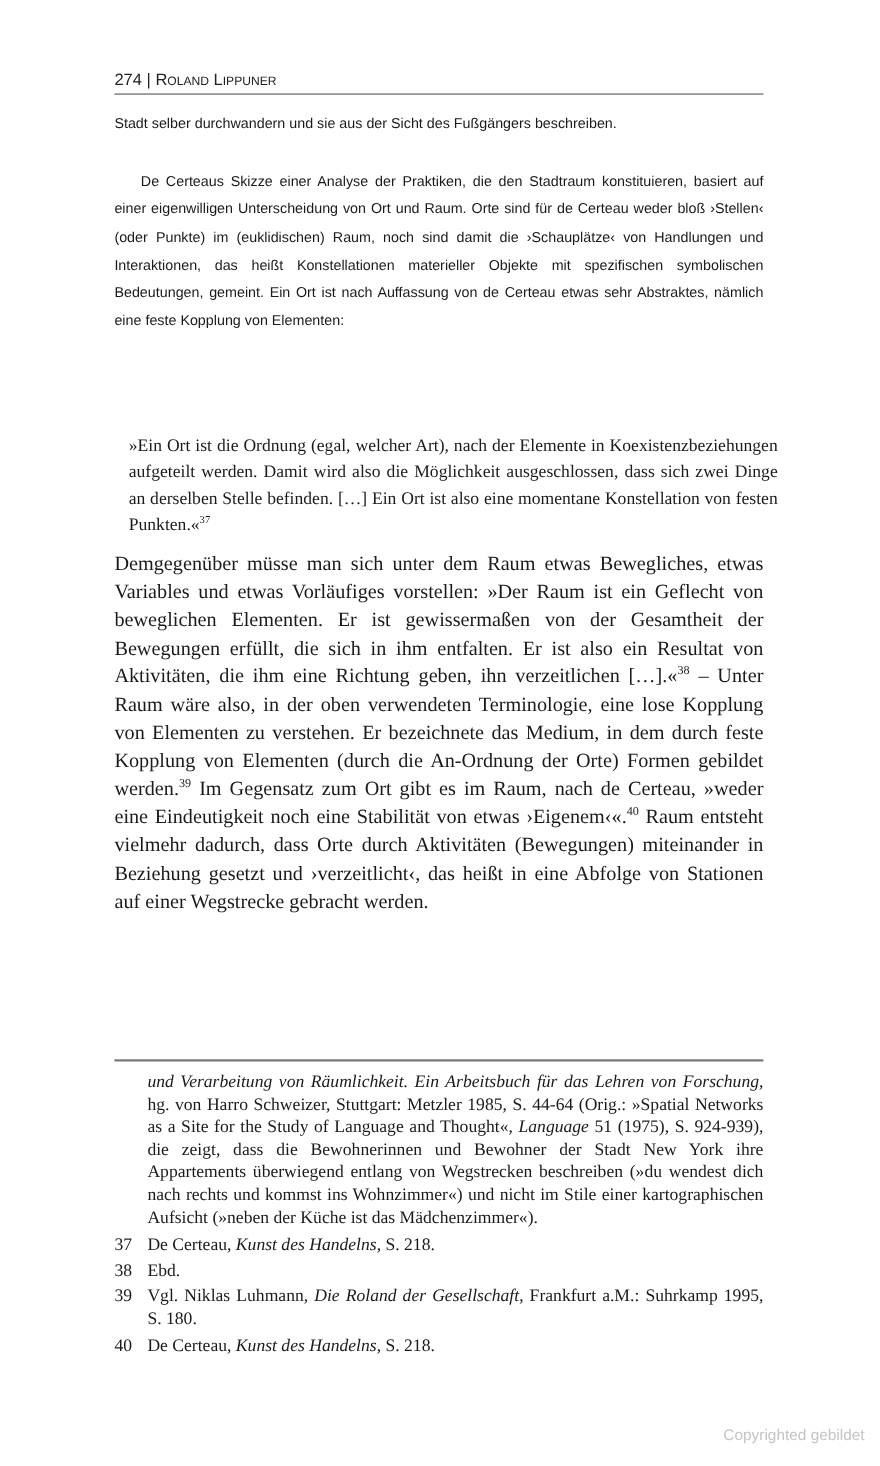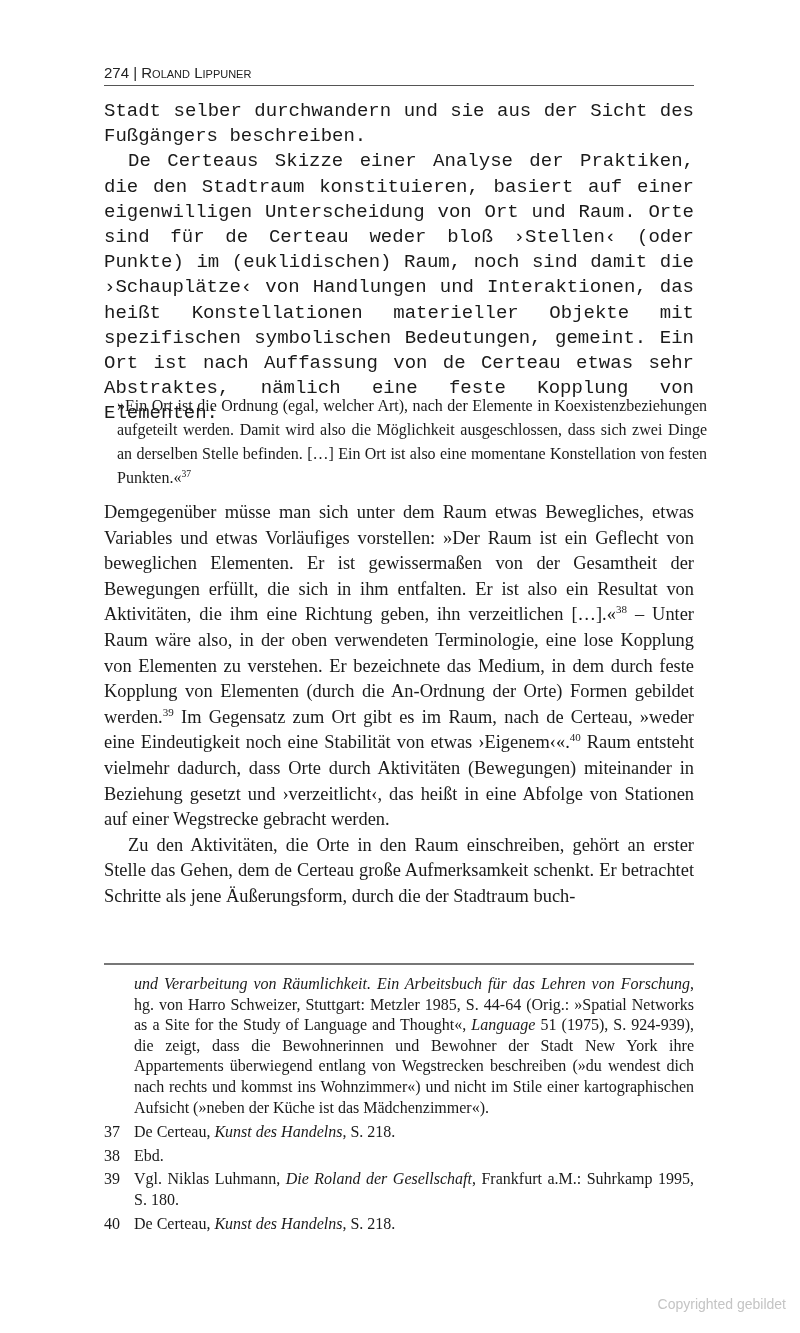--- a/index.html
+++ b/index.html
@@ -5,25 +5,25 @@
     html, body { margin: 0; padding: 0; background: #ffffff; }
     body { width: 800px; height: 1333px; position: relative; overflow: hidden; }
     .running-head {
       position: absolute; left: 104px; top: 63px; width: 590px;
       font-family: "Liberation Sans", sans-serif; font-size: 15px; color: #222;
       line-height: 20px; padding-bottom: 2px; border-bottom: 1px solid #555;
     }
     .running-head .sc { font-variant: small-caps; }
     .body-text {
       position: absolute; left: 104px; top: 99px; width: 590px;
-      font-family: Liberation Mono, monospace; font-size: 19px; line-height: 25.2px;
+      font-family: Liberation Sans, sans-serif; font-size: 13px; line-height: 25.2px;
       color: #1a1a1a; text-align: justify;
     }
     .body-text p { margin: 0; }
-    .body-text p.indent { text-indent: 24px; }
+    .body-text p.indent { text-indent: 24px; margin-top: 28px; }
     .blockquote {
       position: absolute; left: 104px; top: 381px; width: 590px;
       font-family: "Liberation Serif", serif; font-size: 16px; line-height: 24px;
       color: #1a1a1a; text-align: justify; margin: 13px;
     }
     .body-text-2 {
       position: absolute; left: 104px; top: 500px; width: 590px;
       font-family: Liberation Serif, serif; font-size: 18.4px; line-height: 25.6px;
       color: #1a1a1a; text-align: justify;
     }
@@ -57,21 +57,20 @@
 
 <div class="body-text">
   <p>Stadt selber durchwandern und sie aus der Sicht des Fußgängers beschreiben.</p>
   <p class="indent">De Certeaus Skizze einer Analyse der Praktiken, die den Stadtraum konstituieren, basiert auf einer eigenwilligen Unterscheidung von Ort und Raum. Orte sind für de Certeau weder bloß ›Stellen‹ (oder Punkte) im (euklidischen) Raum, noch sind damit die ›Schauplätze‹ von Handlungen und Interaktionen, das heißt Konstellationen materieller Objekte mit spezifischen symbolischen Bedeutungen, gemeint. Ein Ort ist nach Auffassung von de Certeau etwas sehr Abstraktes, nämlich eine feste Kopplung von Elementen:</p>
 </div>
 
 <p class="blockquote"><span>»Ein Ort ist die Ordnung (egal, welcher Art), nach der Elemente in Koexistenzbeziehungen aufgeteilt werden. Damit wird also die Möglichkeit ausgeschlossen, dass sich zwei Dinge an derselben Stelle befinden. […] Ein Ort ist also eine momentane Konstellation von festen Punkten.«</span><sup>37</sup></p>
 
 <div class="body-text-2">
   <p><span>Demgegenüber müsse man sich unter dem Raum etwas Bewegliches, etwas Variables und etwas Vorläufiges vorstellen: »Der Raum ist ein Geflecht von beweglichen Elementen. Er ist gewissermaßen von der Gesamtheit der Bewegungen erfüllt, die sich in ihm entfalten. Er ist also ein Resultat von Aktivitäten, die ihm eine Richtung geben, ihn verzeitlichen […].«</span><sup>38</sup><span> – Unter Raum wäre also, in der oben verwendeten Terminologie, eine lose Kopplung von Elementen zu verstehen. Er bezeichnete das Medium, in dem durch feste Kopplung von Elementen (durch die An-Ordnung der Orte) Formen gebildet werden.</span><sup>39</sup><span> Im Gegensatz zum Ort gibt es im Raum, nach de Certeau, »weder eine Eindeutigkeit noch eine Stabilität von etwas ›Eigenem‹«.</span><sup>40</sup><span> Raum entsteht vielmehr dadurch, dass Orte durch Aktivitäten (Bewegungen) miteinander in Beziehung gesetzt und ›verzeitlicht‹, das heißt in eine Abfolge von Stationen auf einer Wegstrecke gebracht werden.</span></p>
-  <p class="indent">Zu den Aktivitäten, die Orte in den Raum einschreiben, gehört an erster Stelle das Gehen, dem de Certeau große Aufmerksamkeit schenkt. Er betrachtet Schritte als jene Äußerungsform, durch die der Stadtraum buch-</p>
 </div>
 
 <div class="fn-rule"></div>
 
 <div class="footnotes">
   <p class="fn-cont"><i>und Verarbeitung von Räumlichkeit. Ein Arbeitsbuch für das Lehren von Forschung</i><span>, hg. von Harro Schweizer, Stuttgart: Metzler 1985, S. 44-64 (Orig.: »Spatial Networks as a Site for the Study of Language and Thought«, </span><i>Language</i><span> 51 (1975), S. 924-939), die zeigt, dass die Bewohnerinnen und Bewohner der Stadt New York ihre Appartements überwiegend entlang von Wegstrecken beschreiben (»du wendest dich nach rechts und kommst ins Wohnzimmer«) und nicht im Stile einer kartographischen Aufsicht (»neben der Küche ist das Mädchenzimmer«).</span></p>
 
   <div class="fn fn-item">
     <span class="num">37</span>
     <span class="txt"><span>De Certeau, </span><i>Kunst des Handelns</i><span>, S. 218.</span></span>

